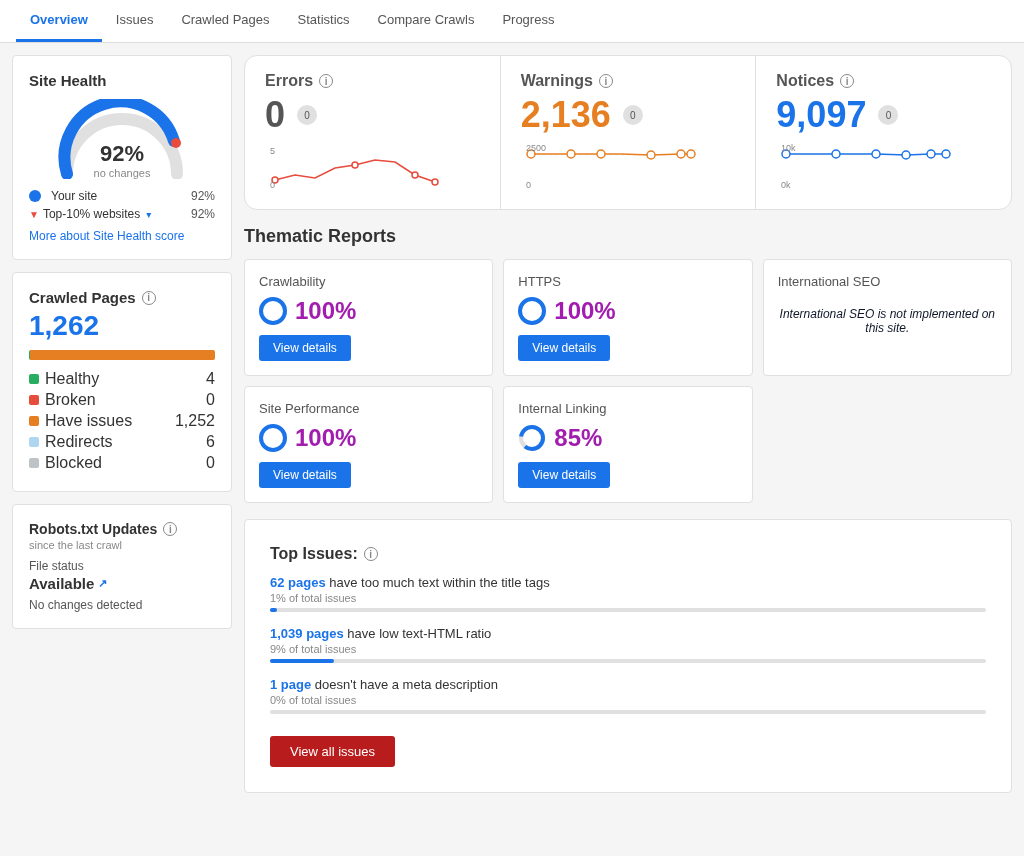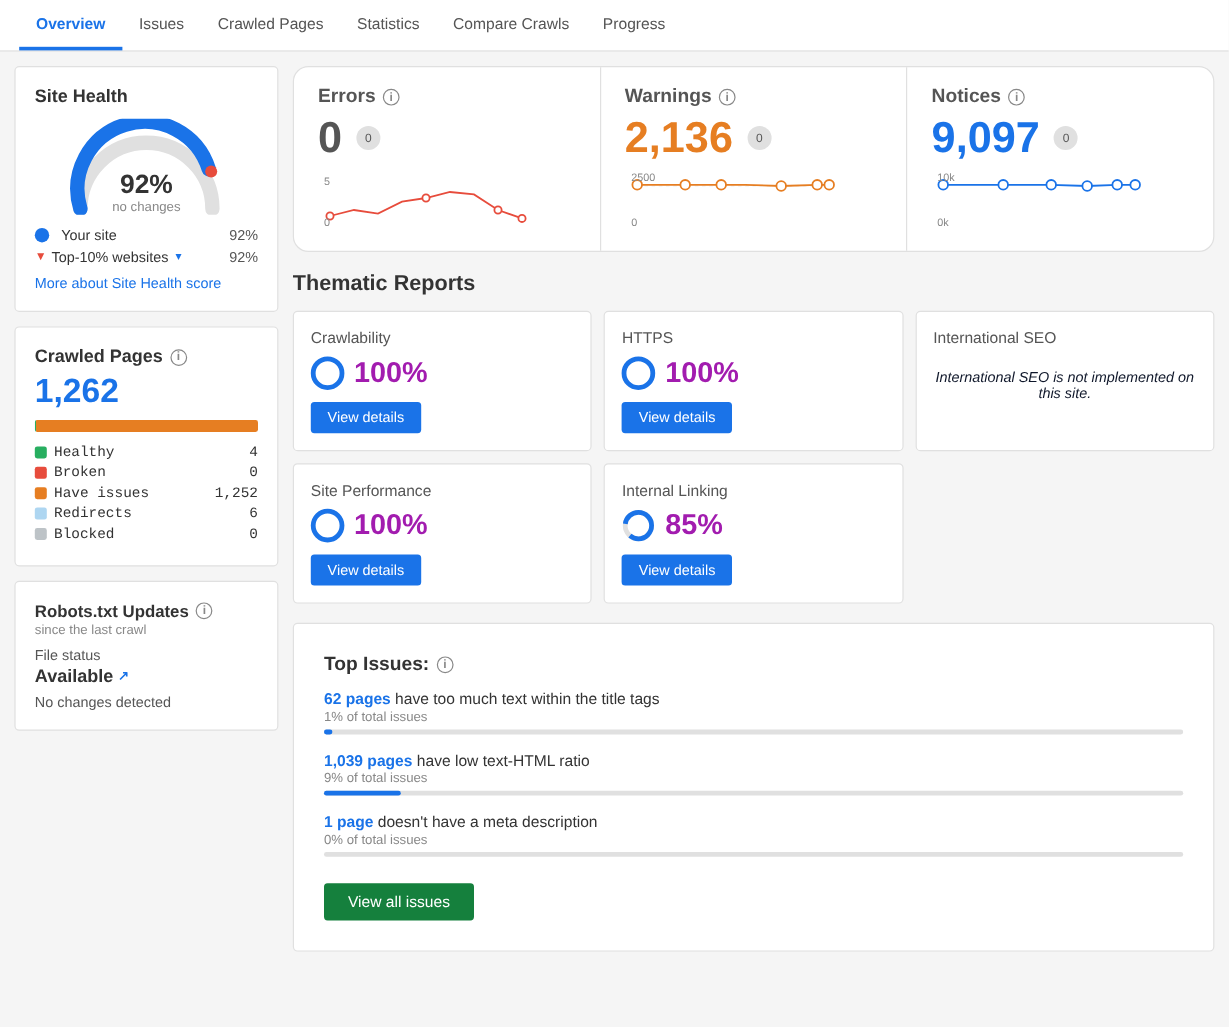--- a/index.html
+++ b/index.html
@@ -32,21 +32,21 @@
     .more-link { font-size: 12px; color: #1a73e8; text-decoration: none; display: block; margin-top: 8px; }
     .top10-arrow { color: #e74c3c; font-size: 10px; }
 
     
     .crawled-title { font-size: 15px; font-weight: bold; margin-bottom: 4px; display: flex; align-items: center; gap: 6px; }
     .info-icon { width: 14px; height: 14px; border-radius: 50%; border: 1px solid #888; color: #888; font-size: 10px; display: inline-flex; align-items: center; justify-content: center; cursor: pointer; }
     .crawled-num { font-size: 28px; font-weight: bold; color: #1a73e8; margin-bottom: 8px; }
     .bar-stack { height: 10px; display: flex; border-radius: 2px; overflow: hidden; margin-bottom: 10px; }
     .bar-green { background: #27ae60; }
     .bar-orange { background: #e67e22; }
-    .crawl-legend { font-size: 12px; font-family: Liberation Mono, monospace; }
+    .crawl-legend { font-size: 16px; }
     .crawl-row { display: flex; align-items: center; justify-content: space-between; margin-bottom: 3px; }
     .crawl-dot { width: 10px; height: 10px; border-radius: 2px; margin-right: 6px; flex-shrink: 0; }
     .crawl-label-wrap { display: flex; align-items: center; flex: 1; }
 
     
     .robots-title { font-size: 14px; font-weight: bold; margin-bottom: 2px; display: flex; align-items: center; gap: 6px; }
     .robots-sub { font-size: 11px; color: #888; margin-bottom: 8px; }
     .robots-file-label { font-size: 12px; color: #555; margin-bottom: 2px; }
     .robots-available { font-size: 15px; font-weight: bold; display: flex; align-items: center; gap: 4px; }
     .robots-no-changes { font-size: 12px; color: #555; margin-top: 6px; }
@@ -73,21 +73,21 @@
 
     
     .issues-section { background: #fff; border: 1px solid #e0e0e0; border-radius: 4px; padding: 25px; }
     .issues-title { font-size: 16px; font-weight: bold; margin-bottom: 12px; display: flex; align-items: center; gap: 6px; }
     .issue-row { margin-bottom: 14px; }
     .issue-text { font-size: 13px; margin-bottom: 2px; }
     .issue-link { color: #1a73e8; font-weight: bold; text-decoration: none; }
     .issue-sub { font-size: 11px; color: #888; margin-bottom: 4px; }
     .issue-bar-track { height: 4px; background: #e0e0e0; border-radius: 2px; }
     .issue-bar-fill { height: 4px; border-radius: 2px; }
-    .view-all-btn { background: #15803d; color: #fff; border: none; border-radius: 3px; padding: 8px 20px; font-size: 13px; cursor: pointer; margin-top: 8px; }
+    .view-all-btn { background: #b91c1c; color: #fff; border: none; border-radius: 3px; padding: 8px 20px; font-size: 13px; cursor: pointer; margin-top: 8px; }
 
     .metrics-wrapper { background: #fff; border: 1px solid #e0e0e0; border-radius: 13px; display: flex; }
   </style>
 </head>
 <body>
 
 <nav class="top-nav">
   <a href="#" class="active">Overview</a>
   <a href="#">Issues</a>
   <a href="#">Crawled Pages</a>

